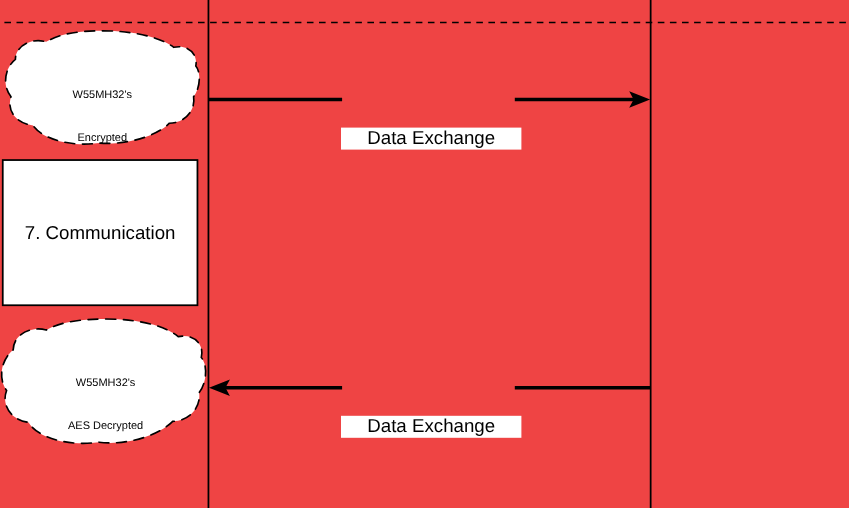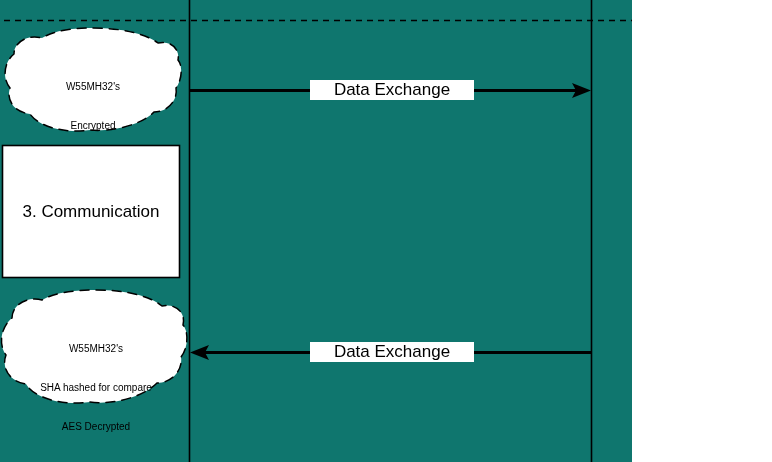--- a/index.html
+++ b/index.html
@@ -6,23 +6,23 @@
     margin: 0;
     padding: 0;
     background: #ffffff;
   }
   body {
     font-family: "Liberation Sans", sans-serif;
     color: #000000;
   }
   #canvas {
     position: relative;
-    width: 632px;
+    width: 772px;
     height: 462px;
-    background: #0f766e;
+    background: #ef4444;
     overflow: hidden;
   }
   #canvas svg.layer {
     position: absolute;
     left: 0;
     top: 0;
     width: 772px;
     height: 462px;
   }
   .txt {
@@ -35,20 +35,21 @@
   }
   .cloud-label {
     font-size: 10px;
     line-height: 13px;
   }
   .arrow-label {
     font-size: 17px;
     line-height: 20px;
     background: #ffffff;
     padding: 0 2px;
+    margin-top: 36px;
   }
   .box-label {
     font-size: 17px;
     line-height: 20px;
   }
   .nosel { user-select: none; }
 </style>
 </head>
 <body>
 
@@ -101,23 +102,22 @@
     <polygon points="190,352.5 209,345 205,352.5 209,360" fill="#000000"></polygon>
   </svg>
 
   <div class="txt cloud-label nosel" style="left:23px; top:54px; width:140px;">
     <div>W55MH32's</div>
     <div>Encrypted</div>
   </div>
 
   <div class="txt cloud-label nosel" style="left:6px; top:316px; width:180px;">
     <div>W55MH32's</div>
-    <div>SHA hashed for compare</div>
     <div>AES Decrypted</div>
   </div>
 
-  <div class="txt box-label nosel" style="left:2px; top:202px; width:178px;">3. Communication</div>
+  <div class="txt box-label nosel" style="left:2px; top:202px; width:178px;">7. Communication</div>
 
   <div class="txt arrow-label nosel" style="left:310px; top:80px; width:160px;">Data Exchange</div>
 
   <div class="txt arrow-label nosel" style="left:310px; top:342px; width:160px;">Data Exchange</div>
 
 </div>
 
 </body></html>

